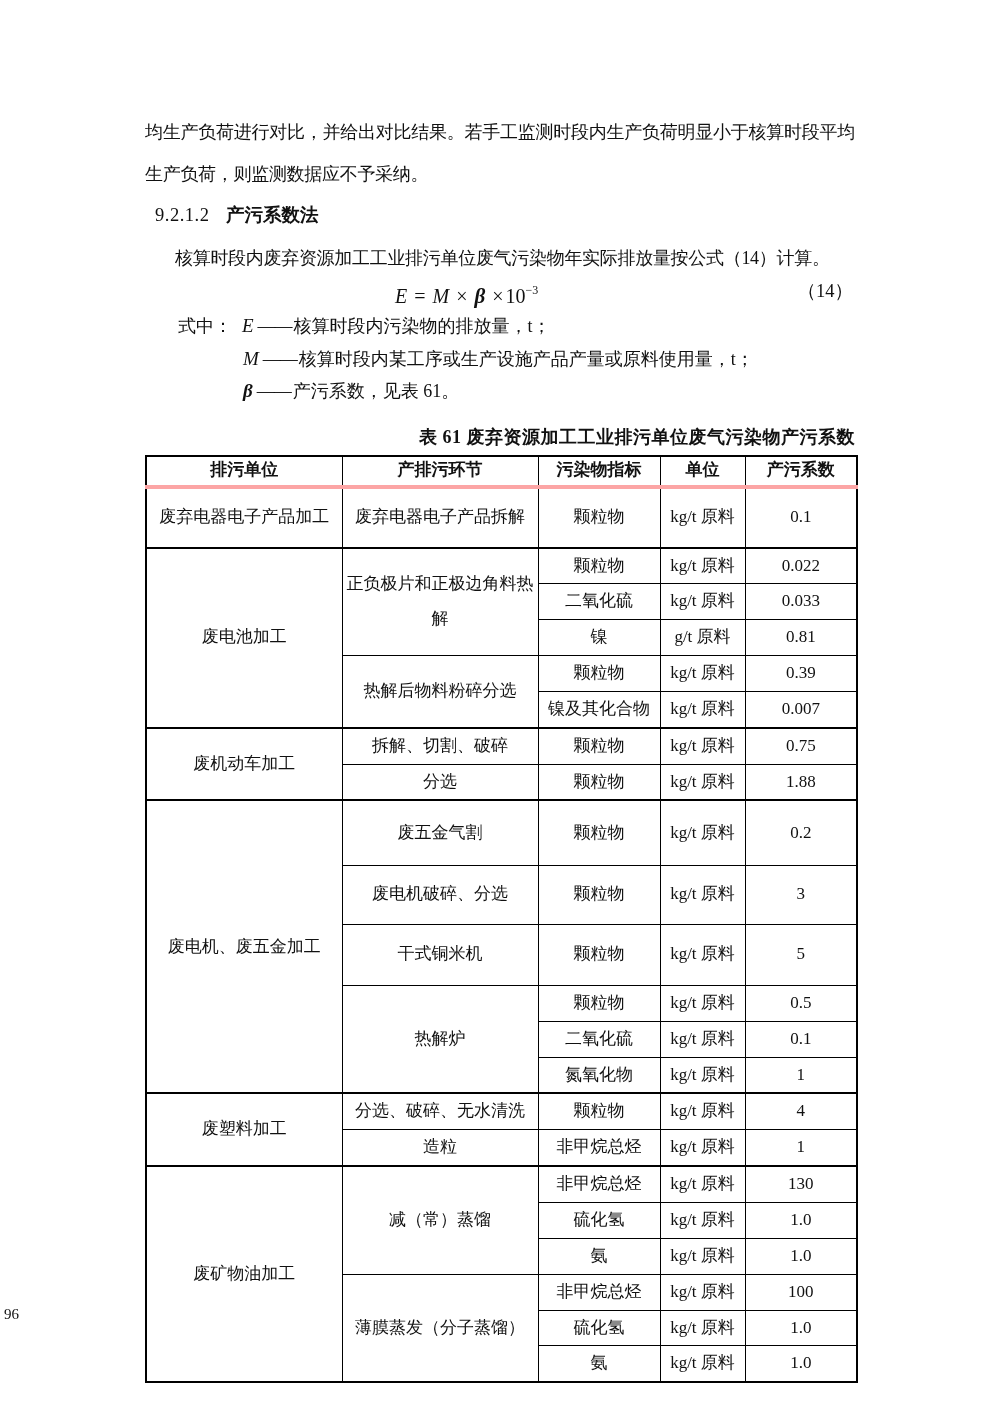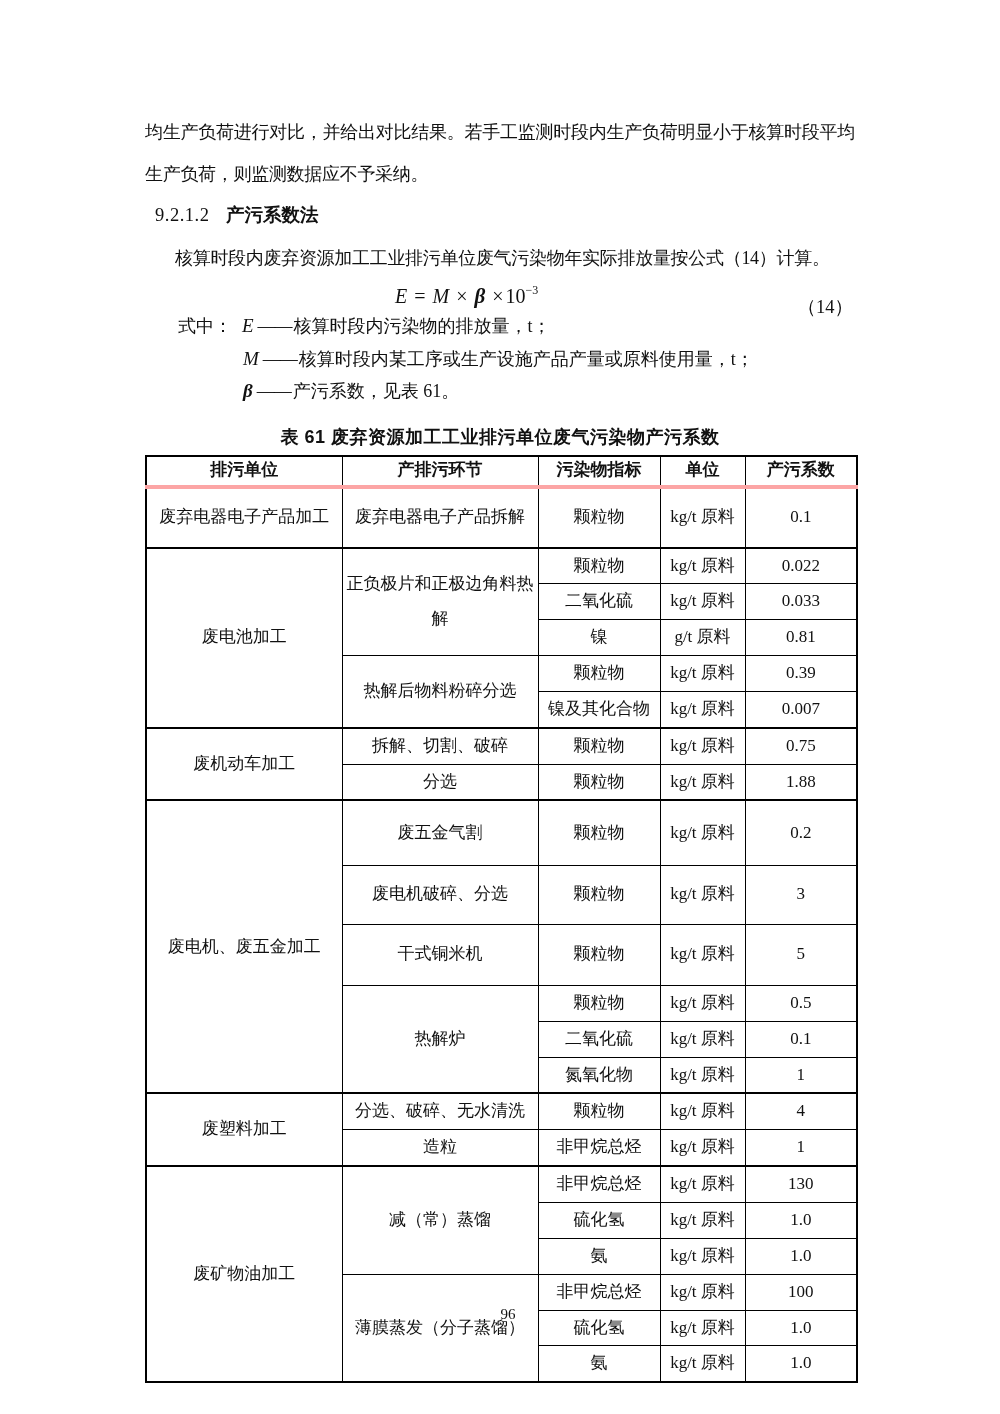--- a/index.html
+++ b/index.html
@@ -52,39 +52,40 @@
     height: 34px;
     line-height: 34px;
     font-size: 20px;
   }
   .formula { margin-left: 250px; white-space: nowrap; }
   .formula i { font-style: italic; font-family: "Liberation Serif", serif; }
   .formula .beta { font-weight: 600; font-size: 21px; }
   .formula .op { margin: 0 7px; }
   .formula .op-tight { margin: 0 2px 0 7px; }
   .formula sup { font-size: 12px; position: relative; top: -1px; }
-  .formula-tag { position: absolute; right: 2px; top: 16px; font-size: 18.5px; text-align: right; }
+  .formula-tag { position: absolute; right: 2px; top: 0; font-size: 18.5px; text-align: right; }
   .definitions { margin-top: 2px; }
   .def-line {
     font-size: 18px;
     line-height: 31.5px;
     padding-left: 98px;
     white-space: nowrap;
   }
   .def-line.first { padding-left: 33px; }
   .def-sym { font-style: italic; font-size: 19px; margin-right: 4px; }
   .def-sym.beta-sym { font-weight: 600; }
   .def-prefix { margin-right: 10px; }
   .def-dash { letter-spacing: -1px; margin-right: 2px; }
   .table-title {
     margin-top: 15px;
-    text-align: center;
+    text-align: right;
     font-size: 18px;
     line-height: 28px;
     letter-spacing: 0.5px;
+    font-family: Liberation Serif, serif;
   }
   table.coeff {
     margin-top: 4px;
     border-collapse: collapse;
     table-layout: fixed;
     width: 711px;
     border: 2px solid #000;
   }
   table.coeff th, table.coeff td {
     border: 1px solid #000;
@@ -99,24 +100,24 @@
   table.coeff th {
     font-family: "Liberation Sans", "DejaVu Sans", sans-serif;
     font-weight: 700;
     font-size: 17px;
     line-height: 1.3;
     border-bottom: 4px solid #fca5a5;
   }
   table.coeff tr.grp td { border-top: 2px solid #000; }
   .page-number {
     position: absolute;
-    left: 16px;
+    left: 4px;
     right: 0;
     top: 1306px;
-    text-align: center;
+    text-align: left;
     font-size: 15px;
     font-family: "Liberation Serif", serif;
   }
 </style>
 </head>
 <body>
 
 <div class="page">
   <div class="content">
 

